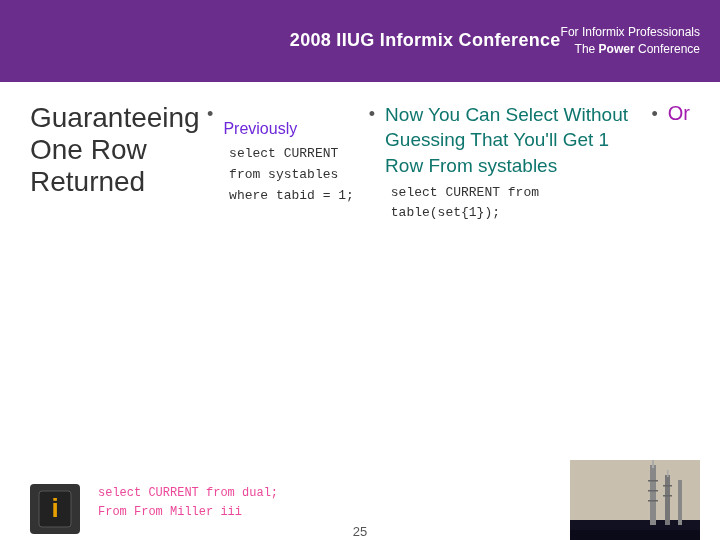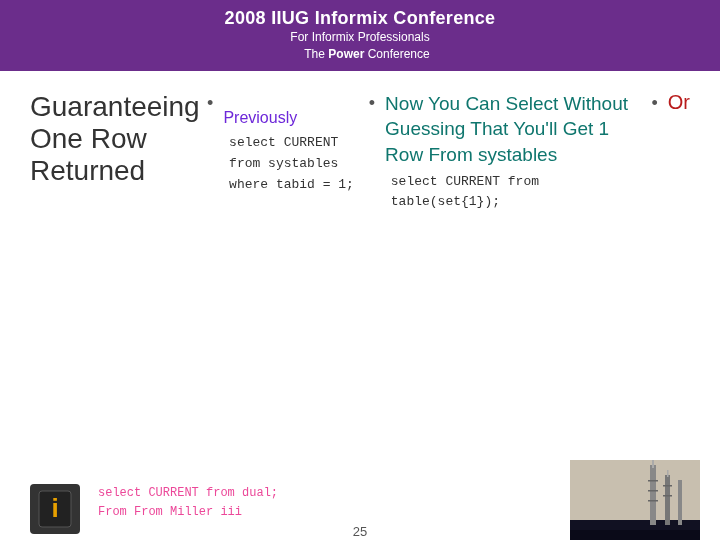--- a/index.html
+++ b/index.html
@@ -17,25 +17,24 @@
       height: 540px;
       position: relative;
       display: flex;
       flex-direction: column;
     }
 
     
     .header {
       display: flex;
       align-items: center;
-      justify-content: space-between;
+      justify-content: flex-end;
       background: #6b2d8b;
-      padding: 8px 20px;
+      padding: 24px 20px;
       min-height: 46px;
-      flex-direction: column;
     }
 
     .header-left {
       color: #ffffff;
       font-size: 18px;
       font-weight: bold;
       letter-spacing: 0.3px;
     }
 
     .header-right {
@@ -157,21 +156,21 @@
       position: absolute;
       right: 20px;
       bottom: 0;
       width: 130px;
       height: 80px;
     }
 
     
     .bullet-text-or {
       font-size: 20px;
-      color: #b91c1c;
+      color: #a21caf;
     }
   </style>
 </head>
 <body>
 
 <div class="slide">
 
   <div class="header">
     <span class="header-left">2008 IIUG Informix Conference</span>
     <div class="header-right">

